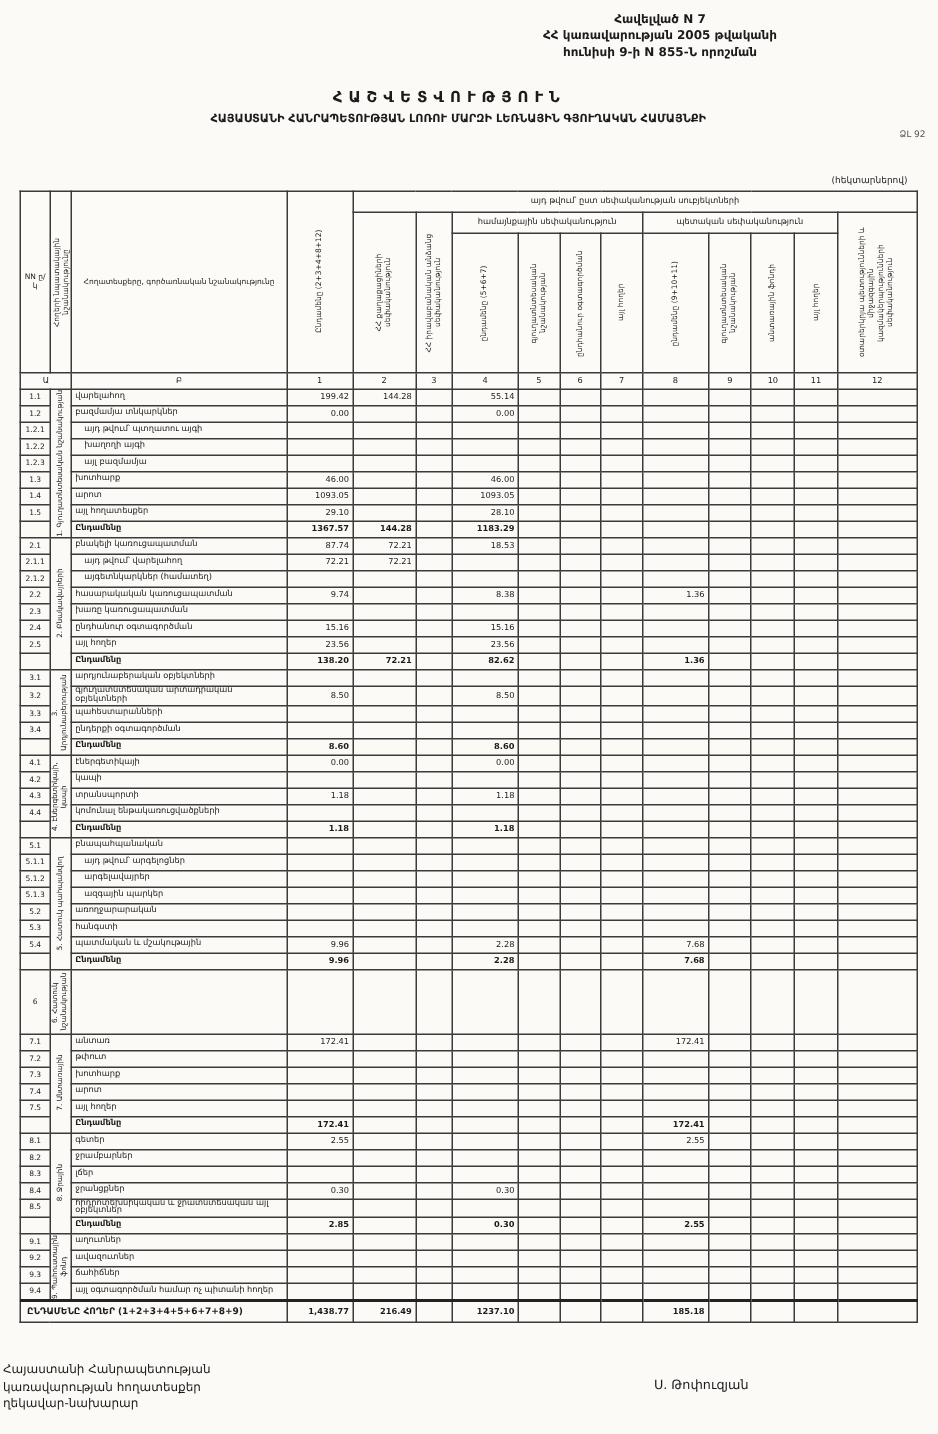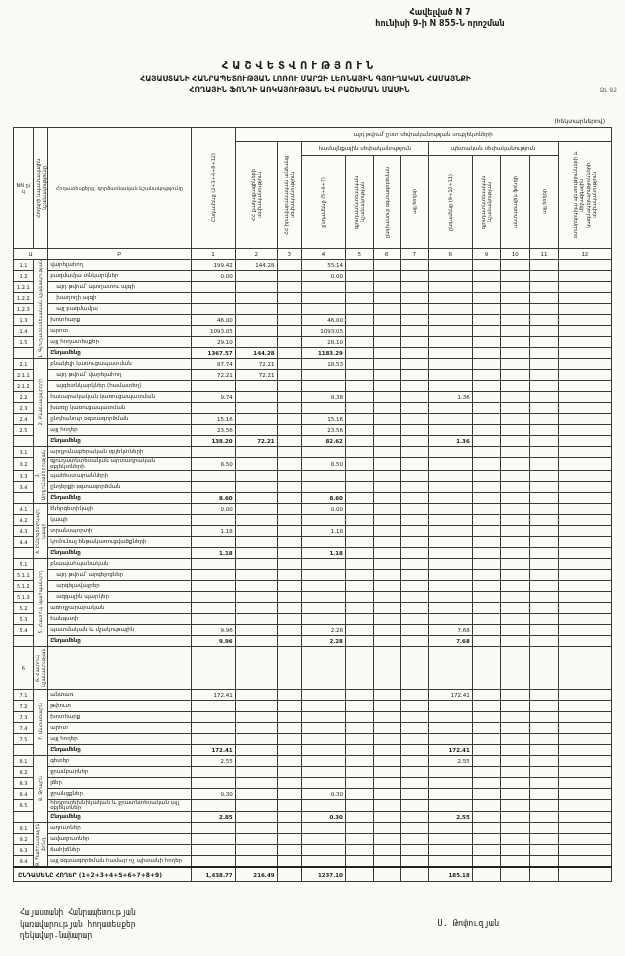--- a/index.html
+++ b/index.html
@@ -36,40 +36,40 @@
   .num{font-size:5.5px;text-align:right;padding-right:2px;}
   .b{font-weight:bold;}
   .sec-cell{padding:0;text-align:center;}
   .sec-cell .vh{font-size:4.8px;max-height:110px;}
   .total-row td{background:#fbfaf5;}
   .tall-row td{height:42px;}
   .grand-row td{border-top:2px solid #222;height:13px;}
   .grand-lbl{font-size:6px;text-align:left;padding-left:4px;}
   
   .footer{position:absolute;bottom:14px;left:0;width:625px;display:flex;
-    justify-content:space-between;align-items:flex-end;padding:0 16px 0 20px;box-sizing:border-box;font-family:Liberation Mono, monospace;}
+    justify-content:space-between;align-items:flex-end;padding:0 16px 0 2px;box-sizing:border-box;}
   .footer-left{font-size:8px;line-height:1.45;}
   .footer-right{font-size:8.5px;margin-right:110px;margin-bottom:13px;}
 </style>
 </head>
 <body>
 
 <div class="page">
 
   <div class="appendix">
     <div>Հավելված N 7</div>
+    <div>ՀՀ կառավարության 2005 թվականի</div>
     <div>հունիսի 9-ի N 855-Ն որոշման</div>
   </div>
 
   <div class="margin-note">ՁԼ 92</div>
 
   <div class="titleblock">
     <div class="t1">ՀԱՇՎԵՏՎՈՒԹՅՈՒՆ</div>
     <div class="t2">ՀԱՅԱՍՏԱՆԻ ՀԱՆՐԱՊԵՏՈՒԹՅԱՆ ԼՈՌՈՒ ՄԱՐԶԻ ԼԵՌՆԱՅԻՆ ԳՅՈՒՂԱԿԱՆ ՀԱՄԱՅՆՔԻ</div>
-    <div class="t3">ՀՈՂԱՅԻՆ ՖՈՆԴԻ ԱՌԿԱՅՈՒԹՅԱՆ ԵՎ ԲԱՇԽՄԱՆ ՄԱՍԻՆ</div>
   </div>
 
   <div class="units-note">(հեկտարներով)</div>
 
   <div class="tablewrap">
     <table>
       <colgroup>
         <col style="width:18px">
           <col style="width:13px">
           <col style="width:130px">

